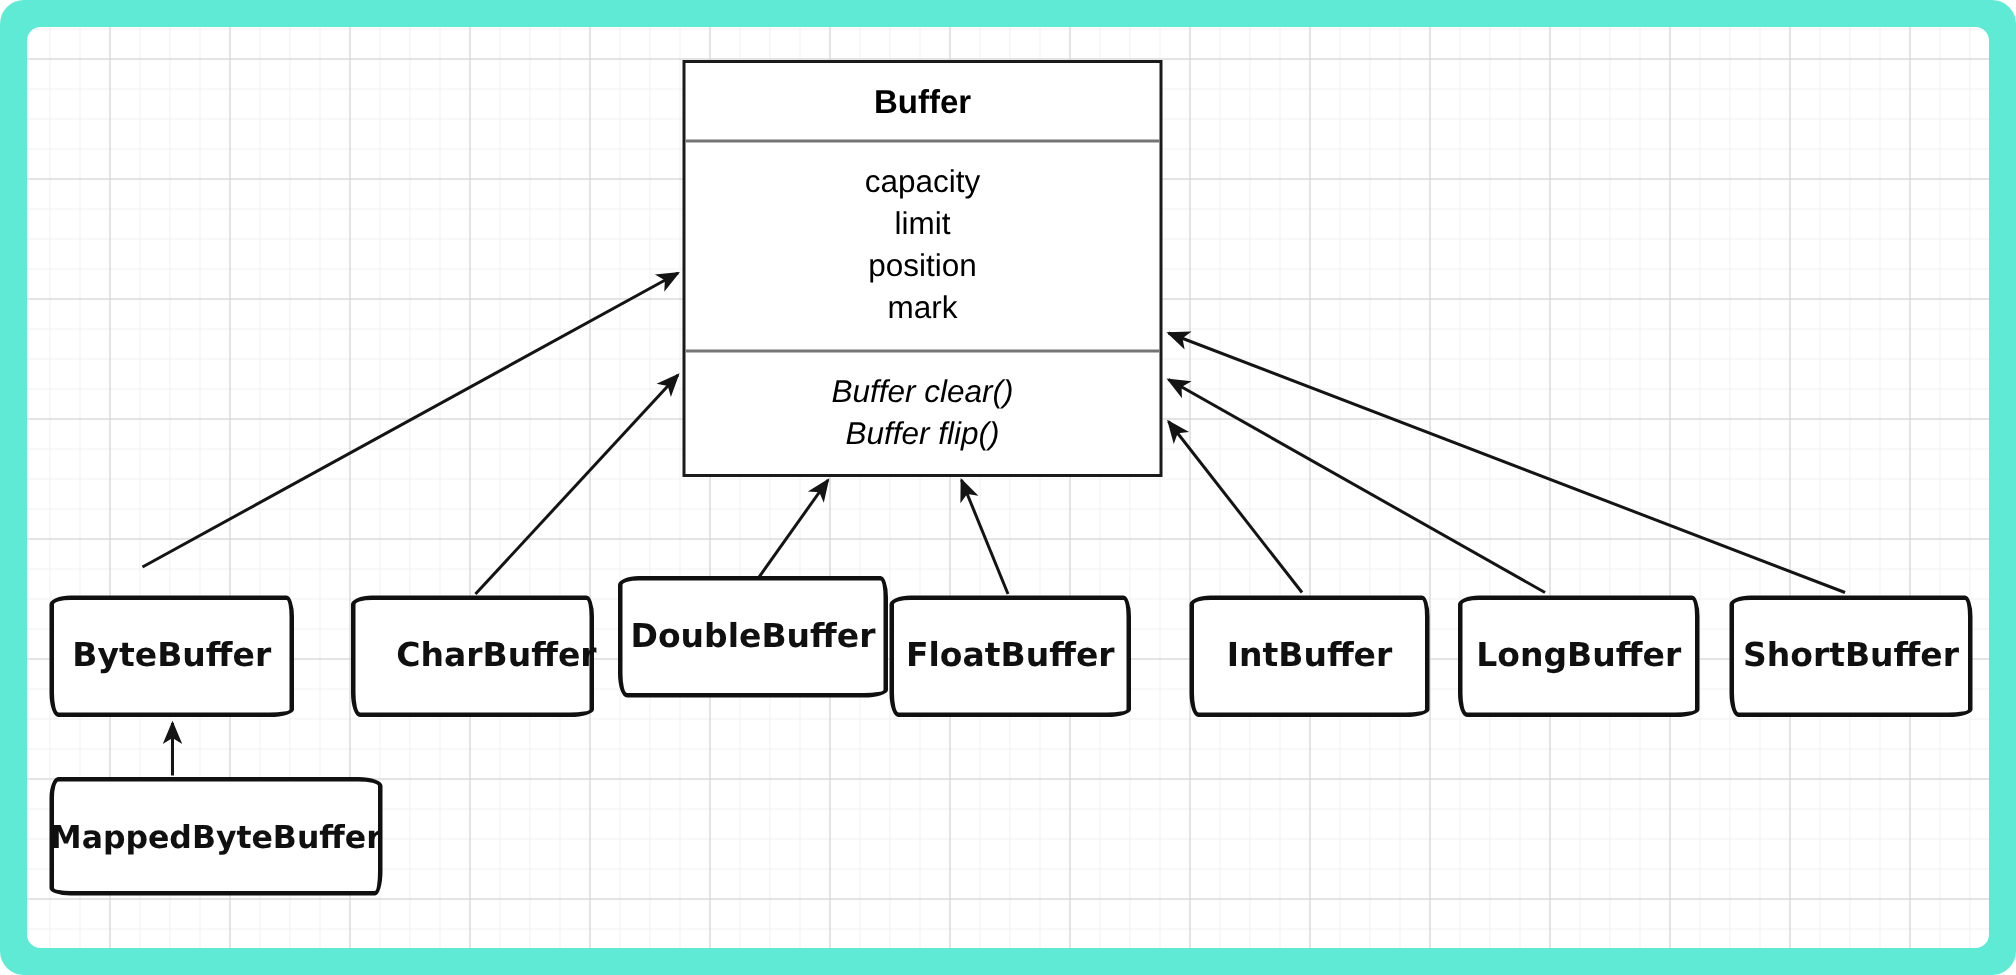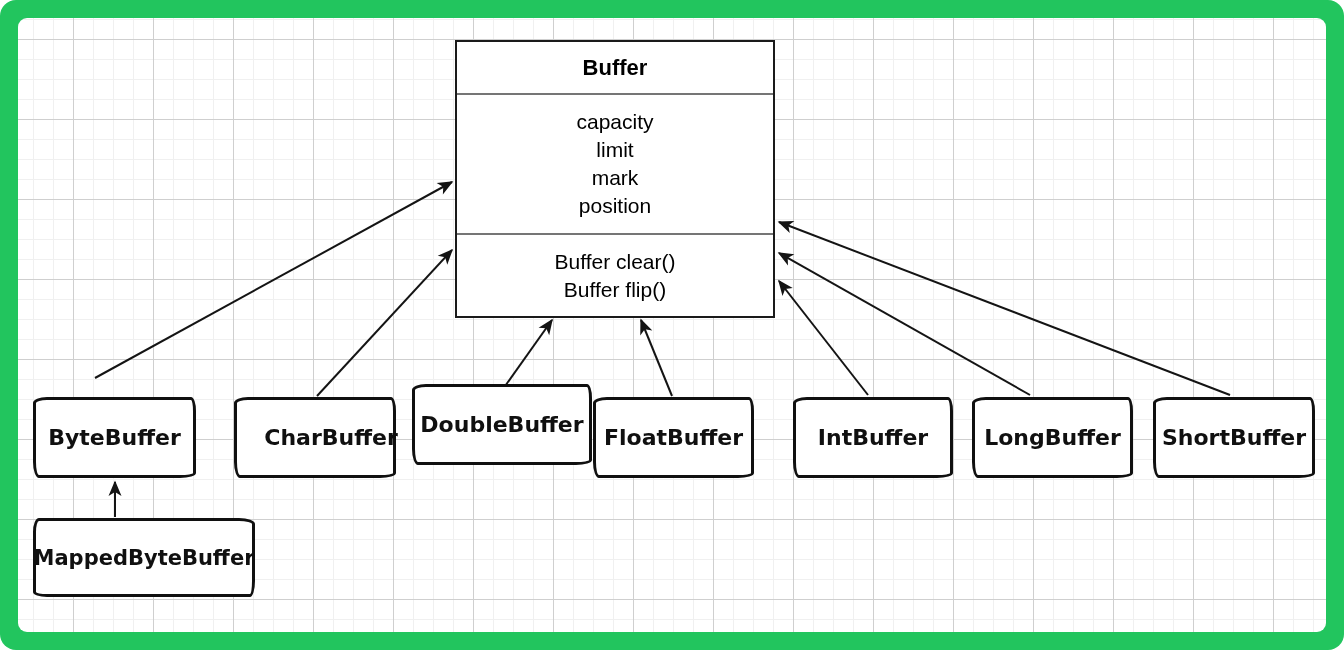--- a/index.html
+++ b/index.html
@@ -1,19 +1,19 @@
 <!DOCTYPE html>
 <html><head>
 <meta charset="utf-8">
 <style>
   html,body{margin:0;padding:0;background:#ffffff;}
   .frame{
     position:relative;
     width:1344px;height:650px;
-    background:#22c55e;
+    background:#5eead4;
     border-radius:16px;
     overflow:hidden;
     font-family:"Liberation Sans","DejaVu Sans",sans-serif;
   }
   .canvas{
     position:absolute;
     left:18px;top:18px;right:18px;bottom:18px;
     background-color:#ffffff;
     background-image:
       linear-gradient(to right,#cfcfcf 1px,transparent 1px),
@@ -41,21 +41,21 @@
     font-weight:bold;font-size:22px;
   }
   .uml-attrs{
     height:140px;box-sizing:border-box;
     border-top:2px solid #757575;
     display:flex;flex-direction:column;justify-content:center;
   }
   .uml-methods{
     flex:1;box-sizing:border-box;
     border-top:2px solid #757575;
-    display:flex;flex-direction:column;justify-content:center;
+    display:flex;flex-direction:column;justify-content:center;font-style:italic;
   }
   .uml-line{line-height:28px;}
   
   .sketch-box{
     position:absolute;box-sizing:border-box;
     background:#ffffff;
     border:3px solid #101010;
     border-radius:14px 5px 16px 6px / 6px 14px 5px 16px;
     display:flex;align-items:center;justify-content:center;
     font-family:"DejaVu Sans",sans-serif;
@@ -92,22 +92,22 @@
       <line x1="1012" y1="377" x2="761" y2="235" stroke="#141414" stroke-width="2" marker-end="url(#arrw)"></line>
       <line x1="1212" y1="377" x2="761" y2="204" stroke="#141414" stroke-width="2" marker-end="url(#arrw)"></line>
       <line x1="97" y1="499" x2="97" y2="464" stroke="#141414" stroke-width="2" marker-end="url(#arrw)"></line>
     </svg>
 
     <div class="uml-box">
       <div class="uml-title">Buffer</div>
       <div class="uml-attrs">
         <div class="uml-line">capacity</div>
         <div class="uml-line">limit</div>
+        <div class="uml-line">position</div>
         <div class="uml-line">mark</div>
-        <div class="uml-line">position</div>
       </div>
       <div class="uml-methods">
         <div class="uml-line">Buffer clear()</div>
         <div class="uml-line">Buffer flip()</div>
       </div>
     </div>
 
     <div class="sketch-box b-byte">ByteBuffer</div>
     <div class="sketch-box b-char">CharBuffer</div>
     <div class="sketch-box b-double">DoubleBuffer</div>

